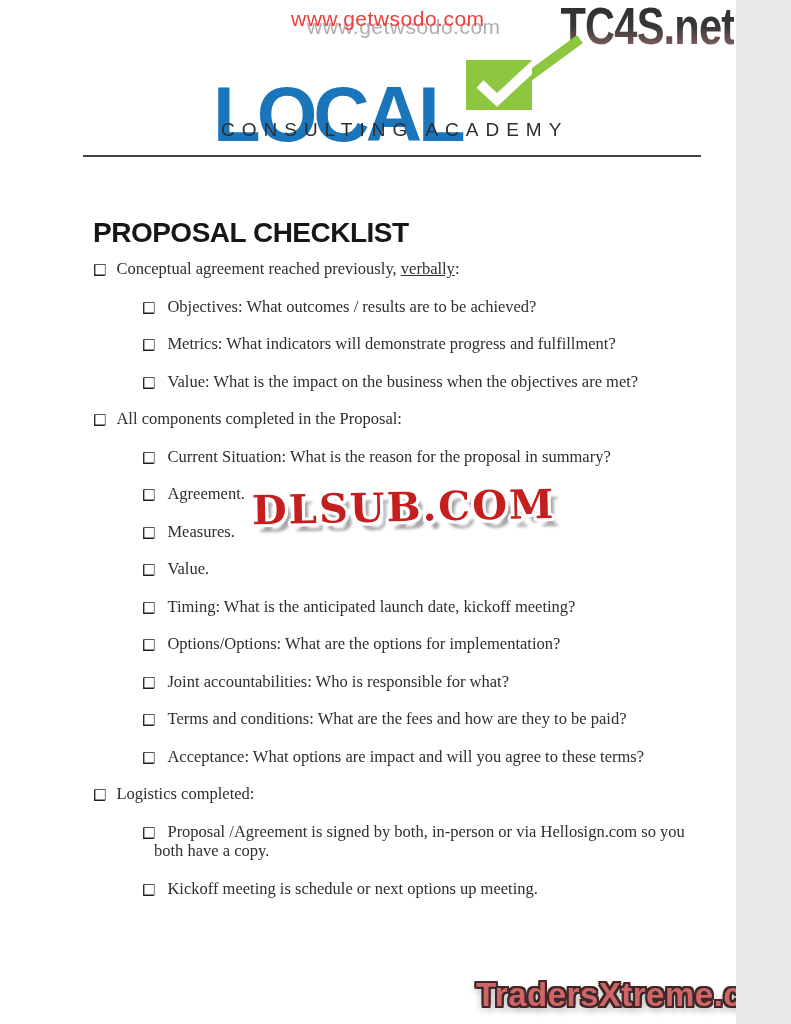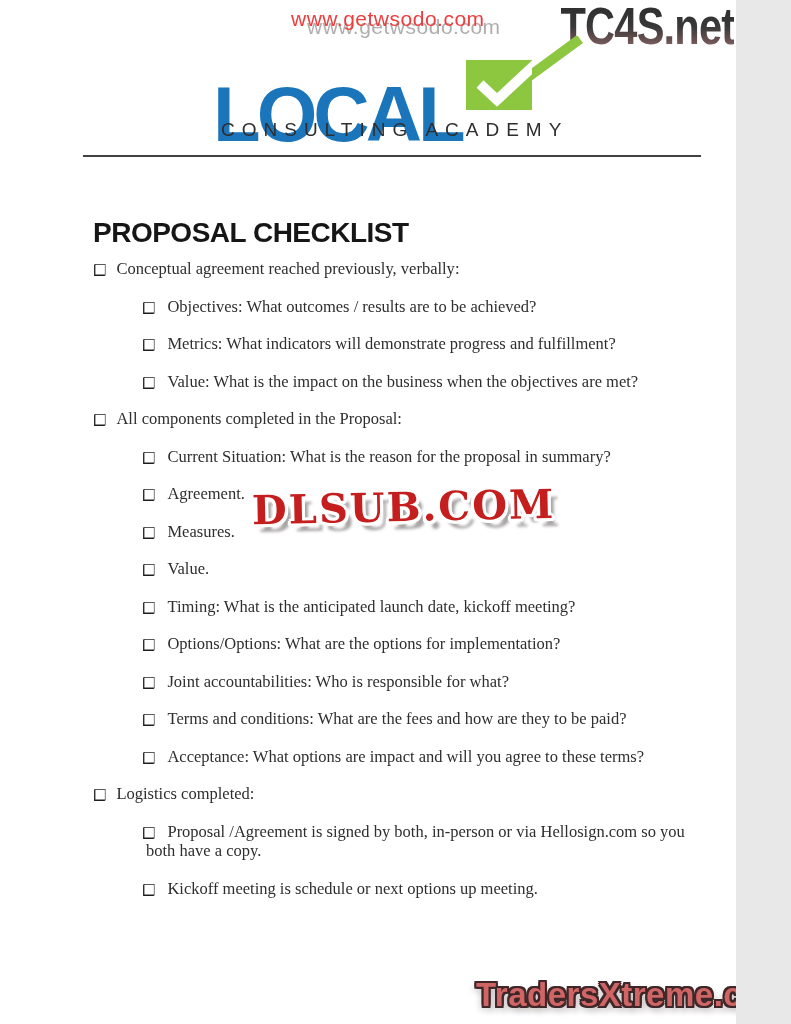--- a/index.html
+++ b/index.html
@@ -48,22 +48,22 @@
     font-family:"Liberation Serif", serif; font-size:16.5px; color:#2e2e2e;
   }
   .item { line-height:19.5px; margin-bottom:18px; }
   .item.lvl2 { margin-left:49px; }
   .cb {
     display:inline-block; transform:scaleX(-1); font-family:"DejaVu Sans", sans-serif;
     font-size:15px; line-height:1; color:#1d1d1d; margin-right:10px;
     vertical-align:-1px;
   }
   .item.lvl2 .cb { margin-right:12px; }
-  .u { }
-  .cont { margin-left:4px; }
+  .u { text-decoration:underline; }
+  .cont { margin-left:12px; }
 
   
   .dlsub {
     left:252px; top:483px; transform:rotate(-1.2deg);
     font-family:"DejaVu Serif", serif; font-weight:700; font-size:40px;
     letter-spacing:2px; white-space:nowrap; color:#c41e1e;
     text-shadow:
       -3px 0 0 #ffffff, 3px 0 0 #ffffff, 0 -3px 0 #ffffff, 0 3px 0 #ffffff,
       -2px -2px 0 #ffffff, 2px -2px 0 #ffffff, -2px 2px 0 #ffffff, 2px 2px 0 #ffffff,
       -3px 2px 0 #ffffff, 3px 2px 0 #ffffff, 2px 3px 0 #ffffff, -2px 3px 0 #ffffff,

